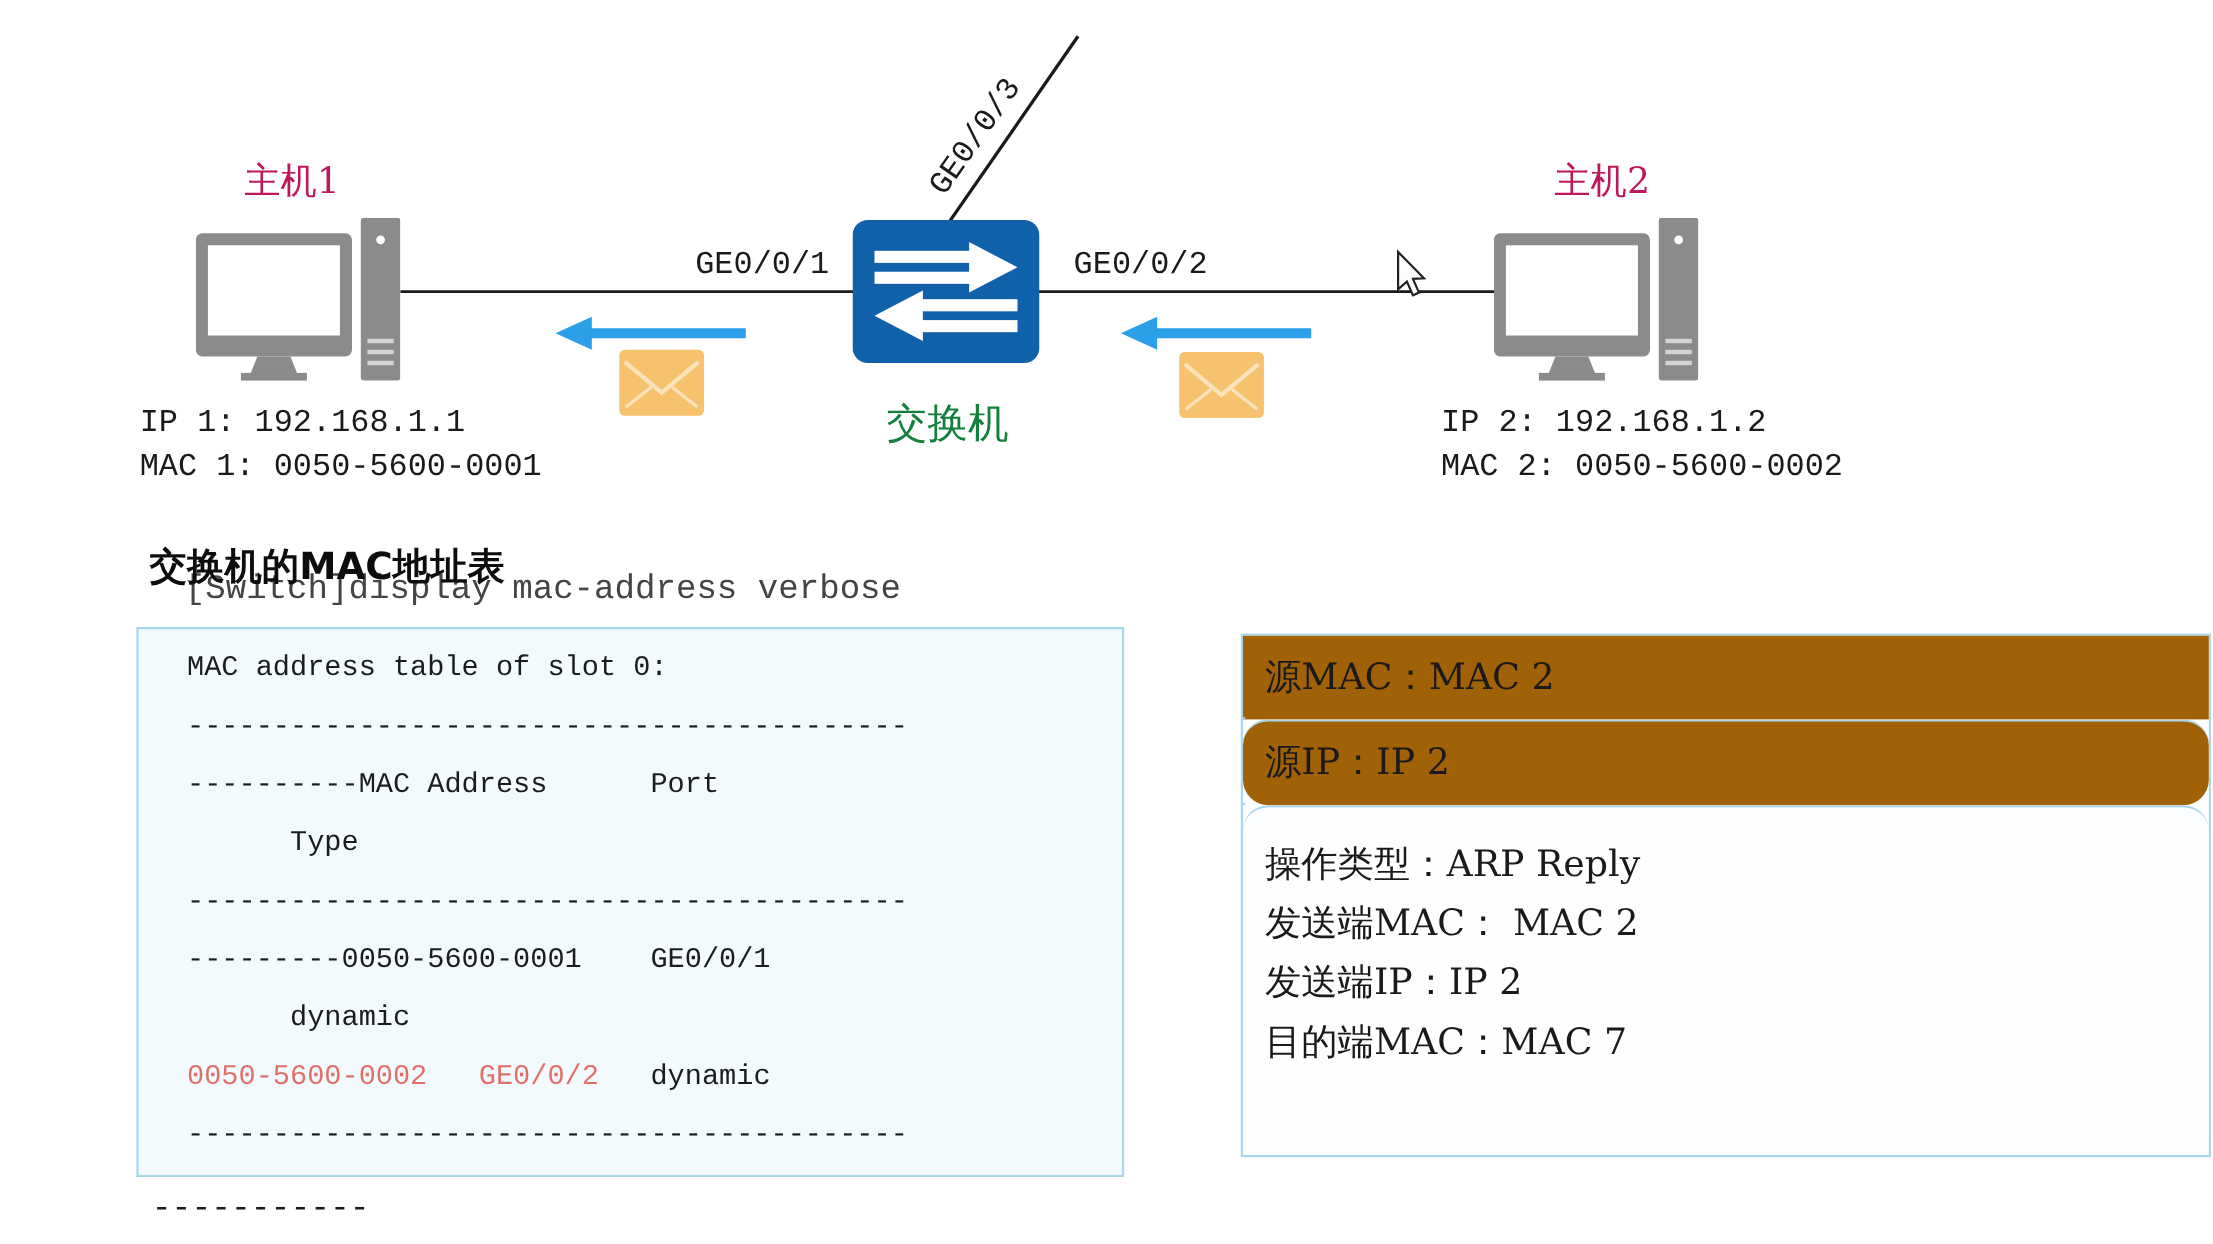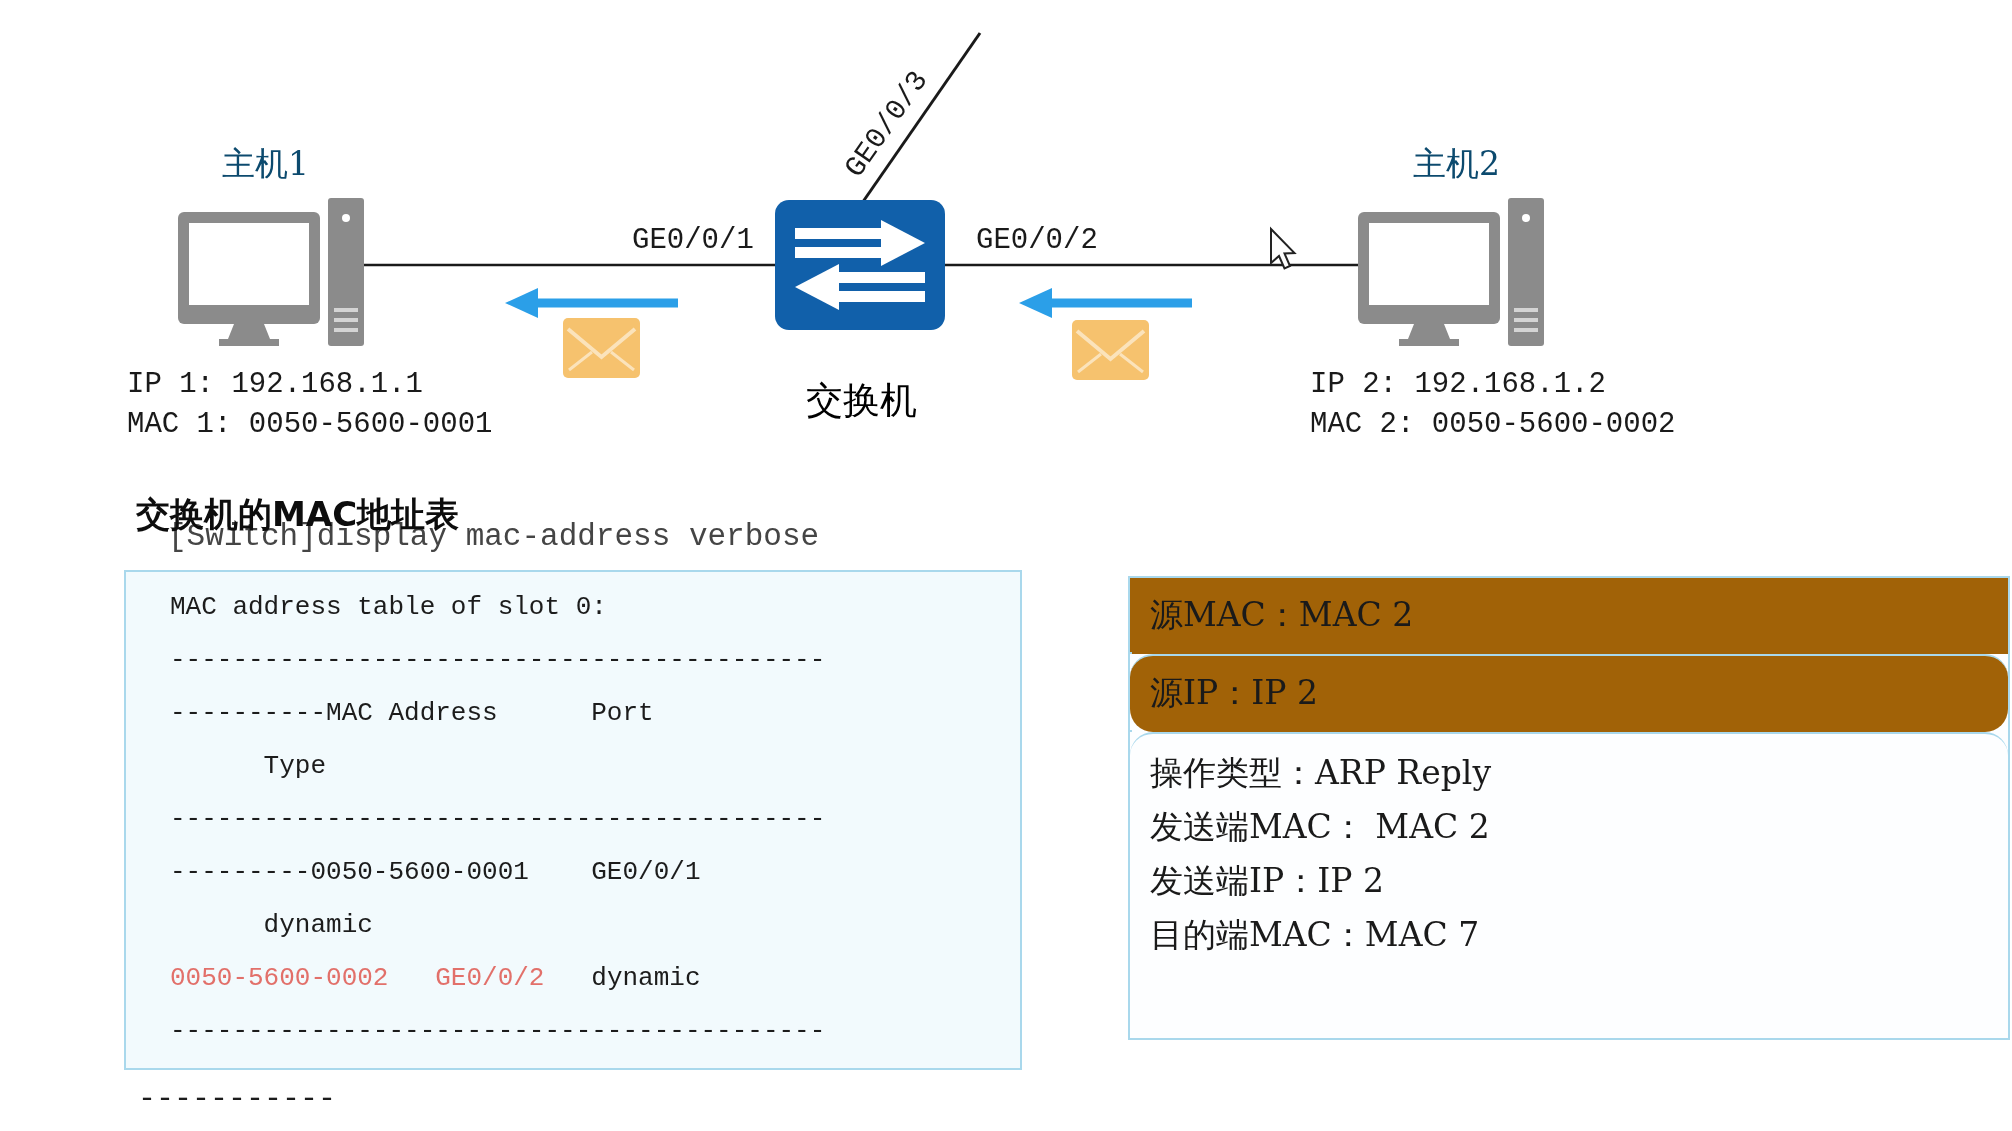--- a/index.html
+++ b/index.html
@@ -1,39 +1,39 @@
 <!DOCTYPE html>
 <html style="--switch-blue: #1160aa; --arrow-blue: #2b9fe8; --envelope-orange: #f6c26e; --envelope-line: #fbe3bb; --highlight-red: #e2706a; --box-border: #a9d8ec; --box-bg: #f2fafd;"><head>
 <meta charset="utf-8">
 <style>
   html,body{margin:0;padding:0;background:#ffffff;}
   body{font-family:"Liberation Sans",sans-serif;}
   #canvas{position:relative;width:2012px;height:1131px;background:#ffffff;overflow:hidden;}
   .abs{position:absolute;}
   .cjk{font-family:"DejaVu Serif","DejaVu Sans",serif;}
   .mono{font-family:"Liberation Mono","DejaVu Sans Mono",monospace;white-space:pre;}
-  .host-label{font-size:33px;color:#0c4a6e;}
-  .switch-label{font-size:37px;color:#000000;margin-top:16px;}
+  .host-label{font-size:33px;color:#be185d;}
+  .switch-label{font-size:37px;color:#15803d;}
   .port-label{font-size:29px;color:#1a1a1a;}
   .uplink-label{width:150px;text-align:center;transform:rotate(-55deg);transform-origin:center;}
   .addr-line{font-size:29px;color:#1a1a1a;}
   .sec-title{font-size:34px;font-weight:bold;color:#0d0d0d;font-family:"DejaVu Sans","Liberation Sans",sans-serif;z-index:3;}
   .cmd-text{font-size:31px;color:#454545;z-index:2;}
   .mac-box{left:124px;top:570px;width:850px;height:487px;background:var(--box-bg,#f2fafd);border:2px solid var(--box-border,#a9d8ec);padding:9px 0 0 44px;z-index:1;overflow:hidden;}
   .mac-line{font-size:26px;line-height:53px;color:#1c1c1c;font-family:Liberation Mono, monospace;white-space:pre;}
   .mac-line .hl{color:var(--highlight-red,#e2706a);}
   .dash-trail{font-size:30px;color:#1c1c1c;}
   .arp-table{left:1128px;top:576px;width:878px;border:2px solid var(--box-border,#a9d8ec);background:#fdfeff;z-index:1;}
   .arp-row{display:flex;}
   .arp-row + .arp-row{border-top:2px solid var(--box-border,#a9d8ec);border-radius:23px;}
   .arp-rowsplit{height:76px;background:#a16207;flex-direction:column;}
   .arp-cell{font-size:33px;color:#1a1a1a;line-height:74px;padding-left:20px;overflow:hidden;}
   .arp-c1{width:360px;}
   .arp-c2{flex:1;border-left:2px solid var(--box-border,#a9d8ec);}
-  .arp-details{display:block;height:292px;padding:12px 0 0 20px;background:#fdfeff;}
+  .arp-details{display:block;height:292px;padding:24px 0 0 20px;background:#fdfeff;}
   .arp-detail-line{font-size:33px;line-height:54px;color:#1a1a1a;}
 </style>
 </head>
 <body>
 
 <div id="canvas">
 
   <svg class="abs" style="left:0;top:0;" width="2012" height="1131" viewBox="0 0 2012 1131">
     <line x1="364" y1="265" x2="777" y2="265" stroke="#1a1a1a" stroke-width="2.5"></line>
     <line x1="943" y1="265" x2="1362" y2="265" stroke="#1a1a1a" stroke-width="2.5"></line>

